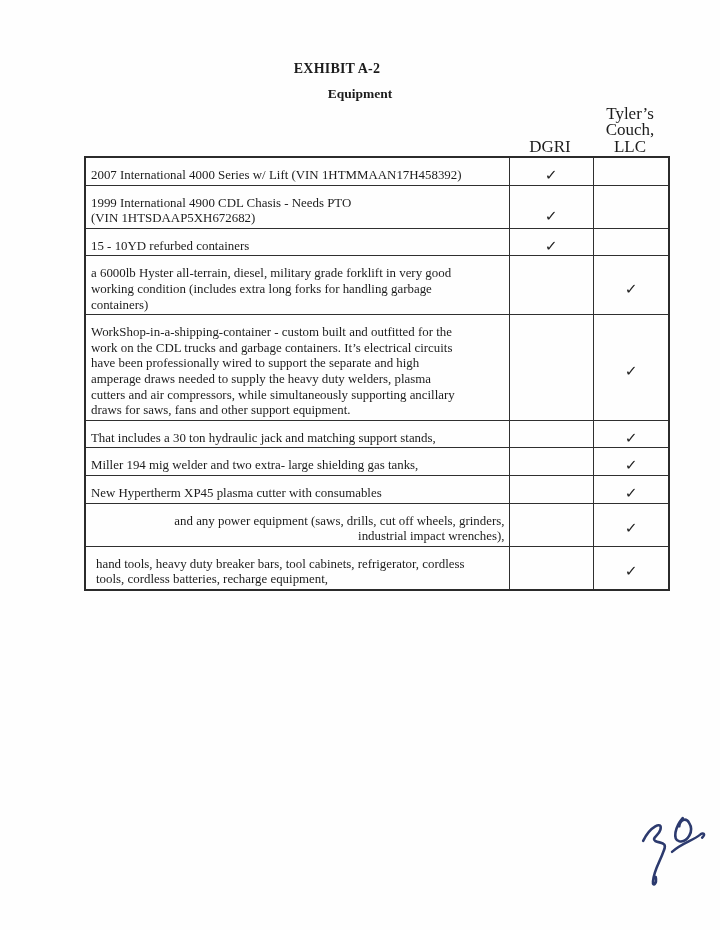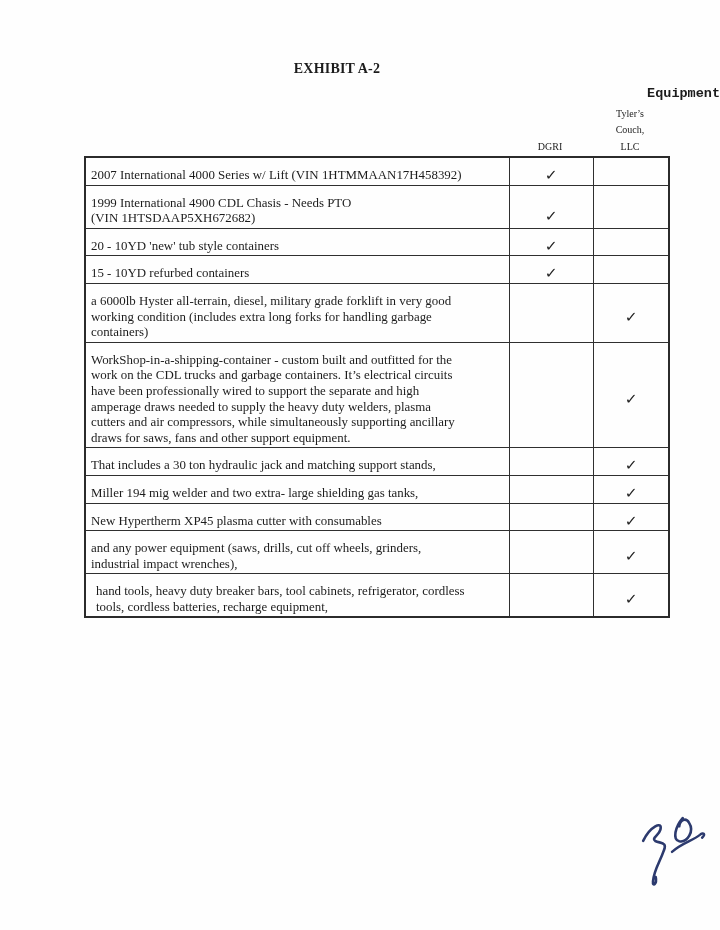--- a/index.html
+++ b/index.html
@@ -11,50 +11,50 @@
     color:#1c1c1c;
     overflow:hidden;
     margin:0 auto;
   }
   .doc-title{
     position:absolute;top:61px;left:0;width:674px;
     text-align:center;font-weight:bold;font-size:14px;letter-spacing:.2px;
   }
   .doc-subtitle{
     position:absolute;top:86px;left:0;width:720px;
-    text-align:right;font-weight:bold;font-size:13.5px;font-family:Liberation Mono, monospace;
+    text-align:center;font-weight:bold;font-size:13.5px;
   }
   .col-headers{
     position:absolute;left:84px;top:98px;width:584px;height:58px;
     display:flex;align-items:flex-end;
   }
   .col-headers .spacer{width:424px;}
   .col-head{
-    font-size:10px;line-height:16.5px;text-align:center;
+    font-size:17px;line-height:16.5px;text-align:center;
     white-space:pre-line;padding-bottom:1px;
   }
   .col-head.dgri{width:84px;}
   .col-head.tyler{width:76px;}
   table.equip{
     position:absolute;left:84px;top:156px;width:584px;
     border-collapse:collapse;table-layout:fixed;
     font-size:12.9px;line-height:15.6px;
     border:2px solid #2b2b2b;
   }
   table.equip td{
     border:1.5px solid #2f2f2f;
     padding:10px 4px 1px 5px;
     vertical-align:middle;
     overflow:hidden;
   }
   td.c-item{white-space:pre-line;}
   td.c-check{text-align:center;font-size:14.5px;color:#222;}
   td.c-check span{display:inline-block;transform:scaleX(1.05);}
   .va-bottom{vertical-align:bottom !important;padding-bottom:3px !important;}
-  .center{text-align:left;}
+  .center{text-align:right;}
   .indent{padding-left:10px !important;}
   .h21{height:21px}.h20{height:20px}.h38{height:38px}.h19{height:19px}
   .h18{height:18px}.h55{height:55px}.h91{height:91px}.h25{height:25px}
   .h22{height:22px}.h32{height:32px}.h35{height:35px}
   .signature{
     position:absolute;left:628px;top:806px;width:84px;height:92px;
     transform:rotate(-4deg);
   }
 </style>
 </head>
@@ -82,25 +82,20 @@
     <tbody>
       <tr class="h21">
         <td class="c-item">2007 International 4000 Series w/ Lift (VIN 1HTMMAAN17H458392)</td>
         <td class="c-check"><span>✓</span></td>
         <td class="c-check"><span></span></td>
       </tr>
       <tr class="h38">
         <td class="c-item">1999 International 4900 CDL Chasis - Needs PTO
 (VIN 1HTSDAAP5XH672682)</td>
         <td class="c-check va-bottom"><span>✓</span></td>
-        <td class="c-check"><span></span></td>
-      </tr>
-      <tr class="h19">
-        <td class="c-item">20 - 10YD 'new' tub style containers</td>
-        <td class="c-check"><span>✓</span></td>
         <td class="c-check"><span></span></td>
       </tr>
       <tr class="h18">
         <td class="c-item">15 - 10YD refurbed containers</td>
         <td class="c-check"><span>✓</span></td>
         <td class="c-check"><span></span></td>
       </tr>
       <tr class="h55">
         <td class="c-item">a 6000lb Hyster all-terrain, diesel, military grade forklift in very good
 working condition (includes extra long forks for handling garbage

